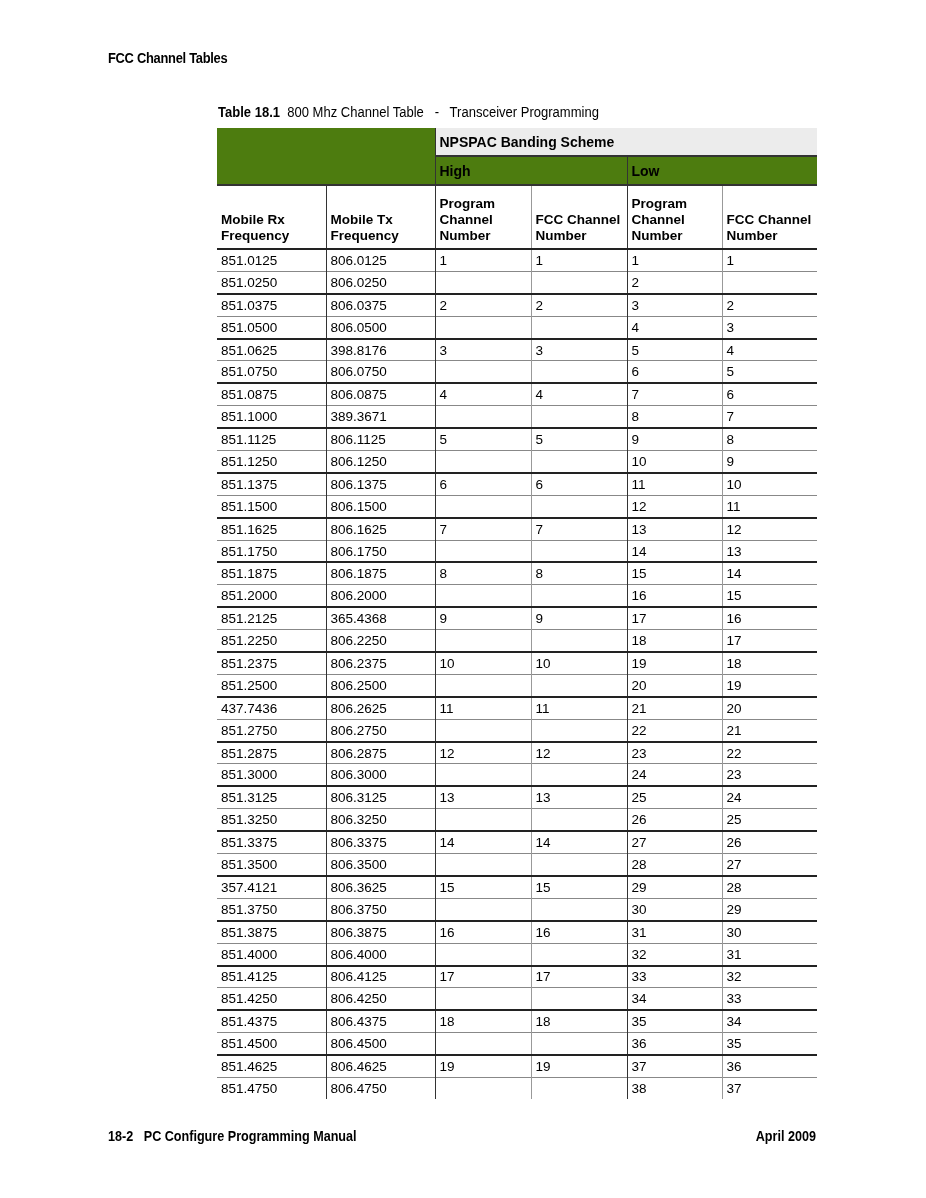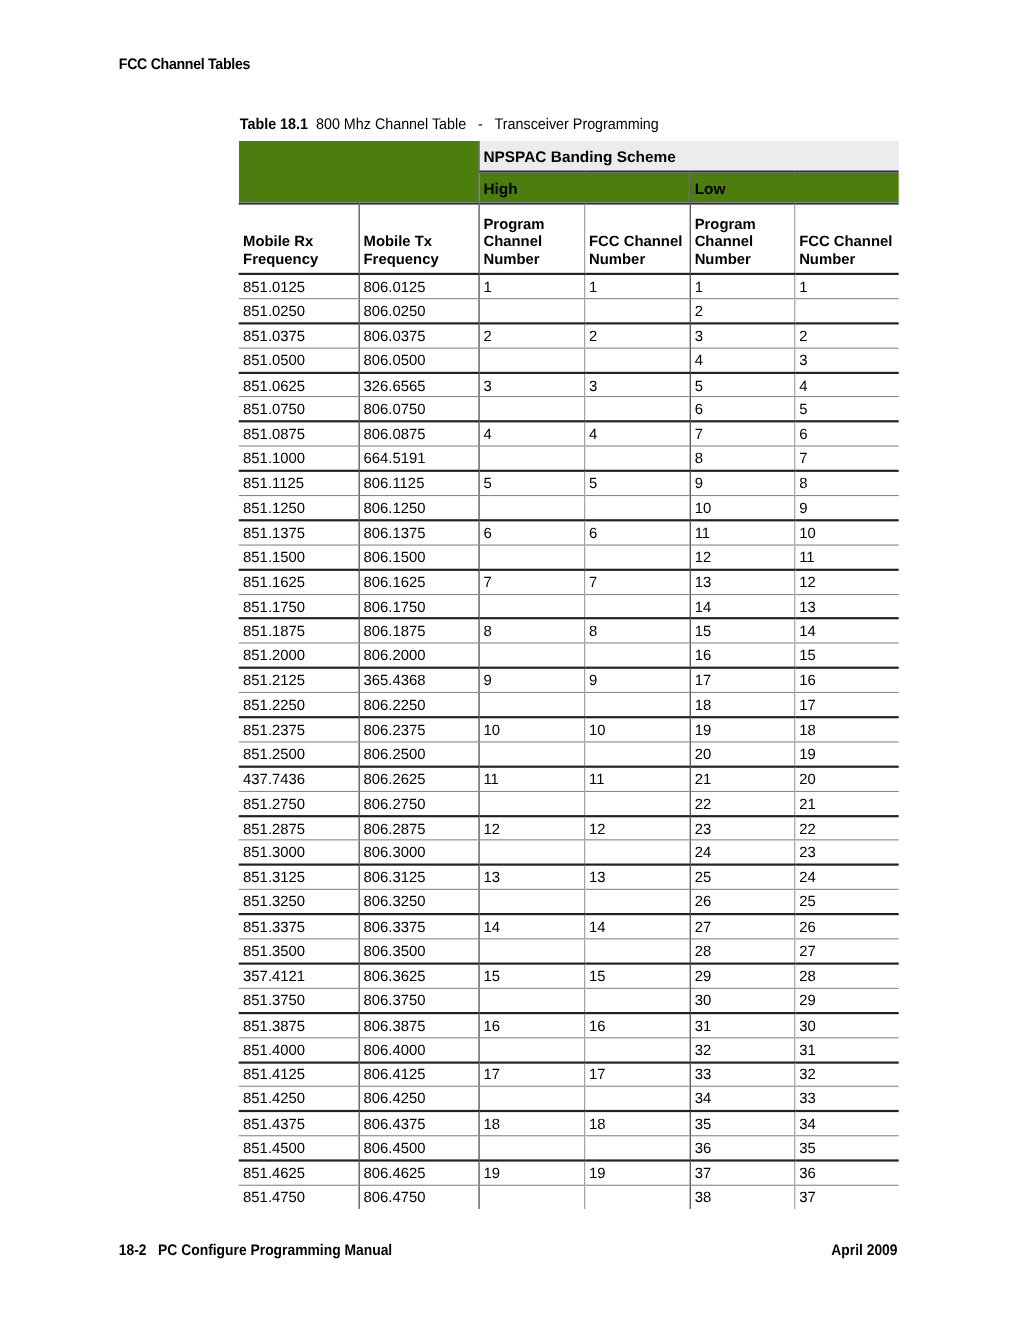--- a/index.html
+++ b/index.html
@@ -85,21 +85,21 @@
       <tr>
         <td>851.0500</td>
         <td class="vl">806.0500</td>
         <td class="vl"></td>
         <td class="vg"></td>
         <td class="vl">4</td>
         <td class="vg">3</td>
       </tr>
       <tr class="thick">
         <td>851.0625</td>
-        <td class="vl">326.6565</td>
+        <td class="vl">398.8176</td>
         <td class="vl">3</td>
         <td class="vg">3</td>
         <td class="vl">5</td>
         <td class="vg">4</td>
       </tr>
       <tr>
         <td>851.0750</td>
         <td class="vl">806.0750</td>
         <td class="vl"></td>
         <td class="vg"></td>
@@ -109,21 +109,21 @@
       <tr class="thick">
         <td>851.0875</td>
         <td class="vl">806.0875</td>
         <td class="vl">4</td>
         <td class="vg">4</td>
         <td class="vl">7</td>
         <td class="vg">6</td>
       </tr>
       <tr>
         <td>851.1000</td>
-        <td class="vl">664.5191</td>
+        <td class="vl">389.3671</td>
         <td class="vl"></td>
         <td class="vg"></td>
         <td class="vl">8</td>
         <td class="vg">7</td>
       </tr>
       <tr class="thick">
         <td>851.1125</td>
         <td class="vl">806.1125</td>
         <td class="vl">5</td>
         <td class="vg">5</td>

